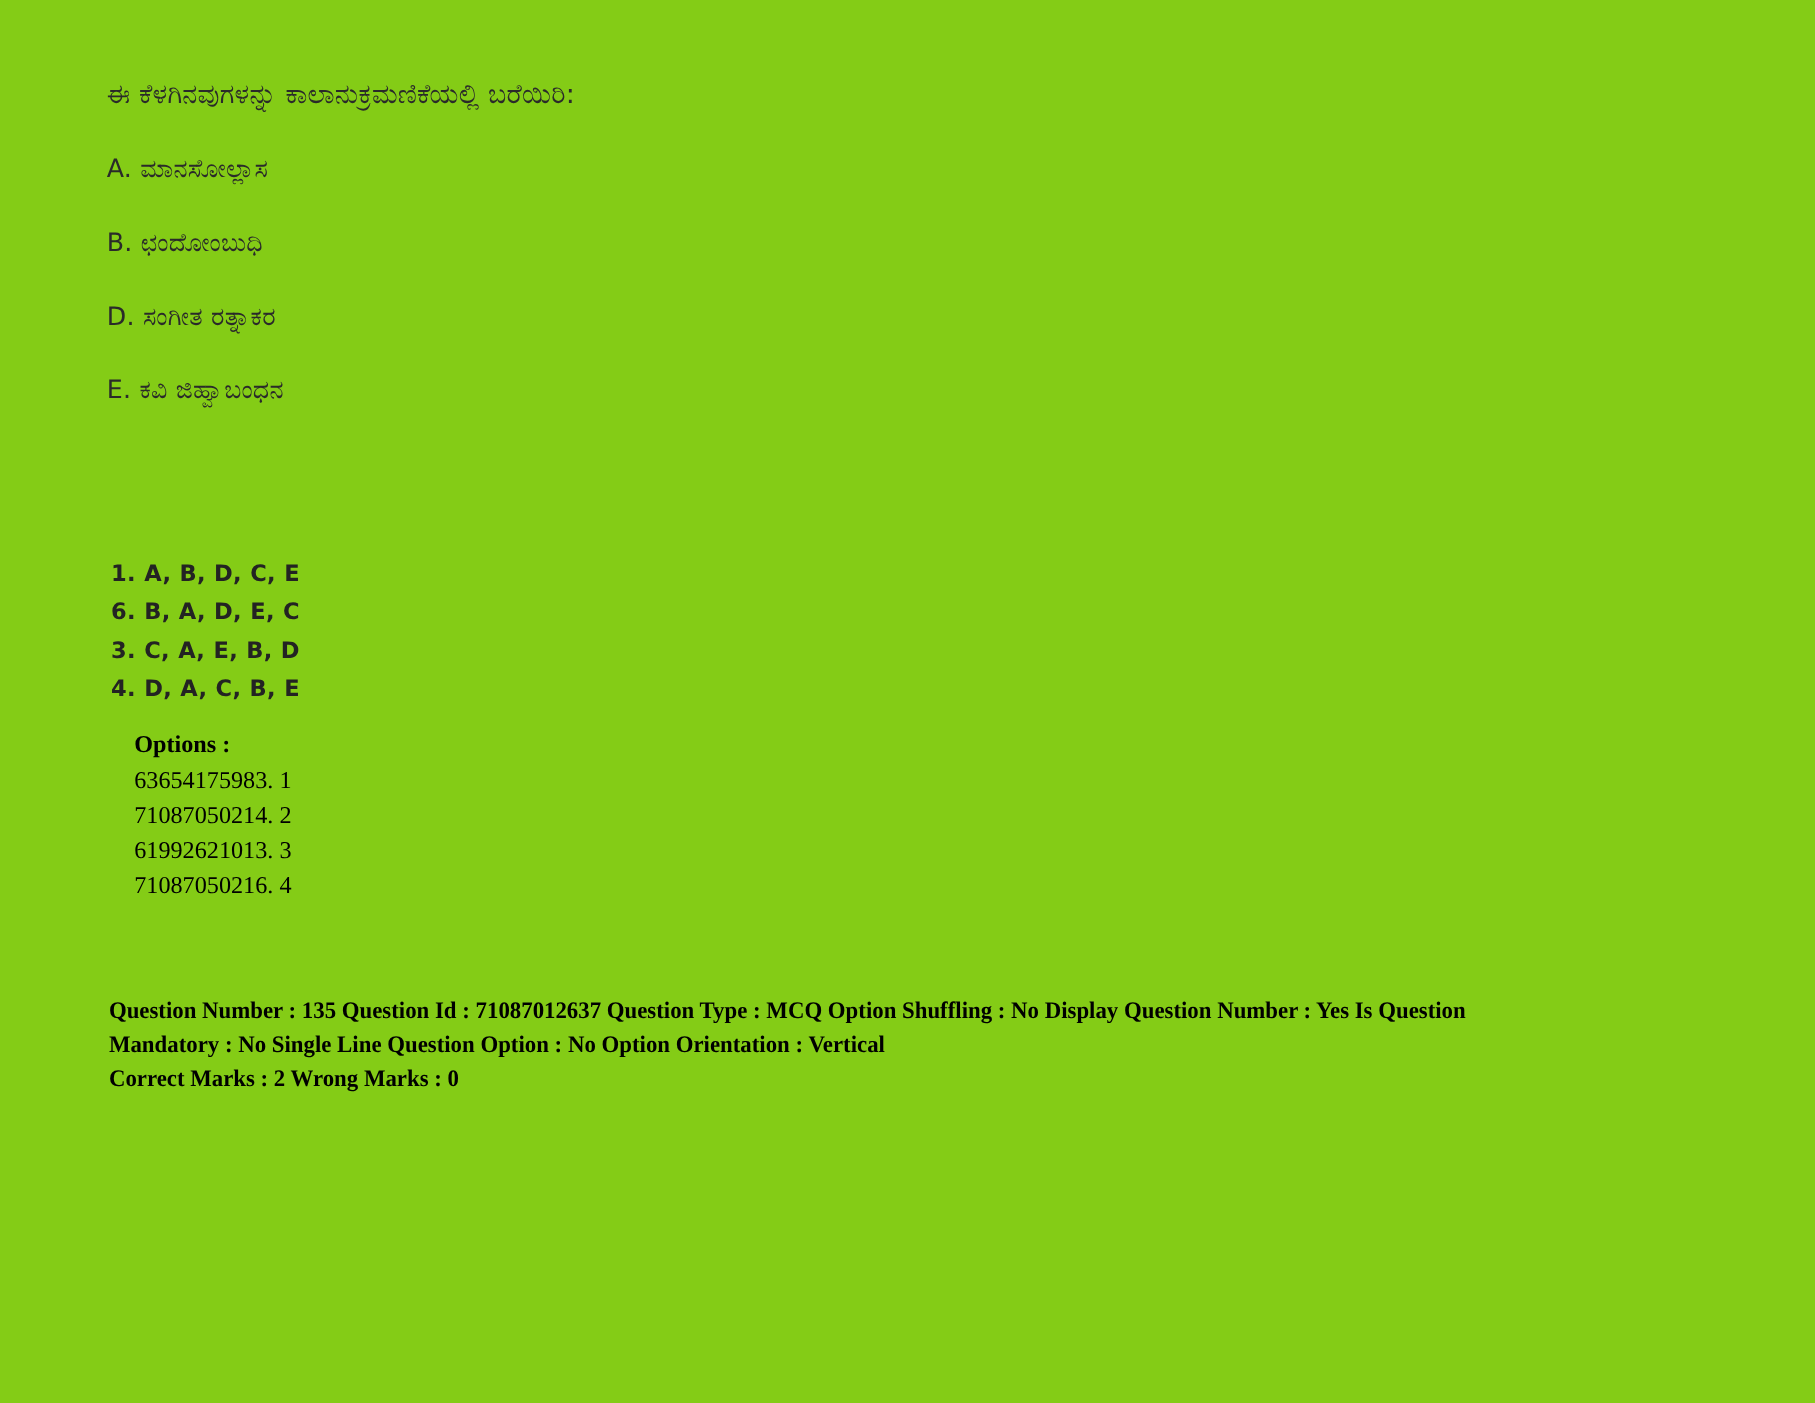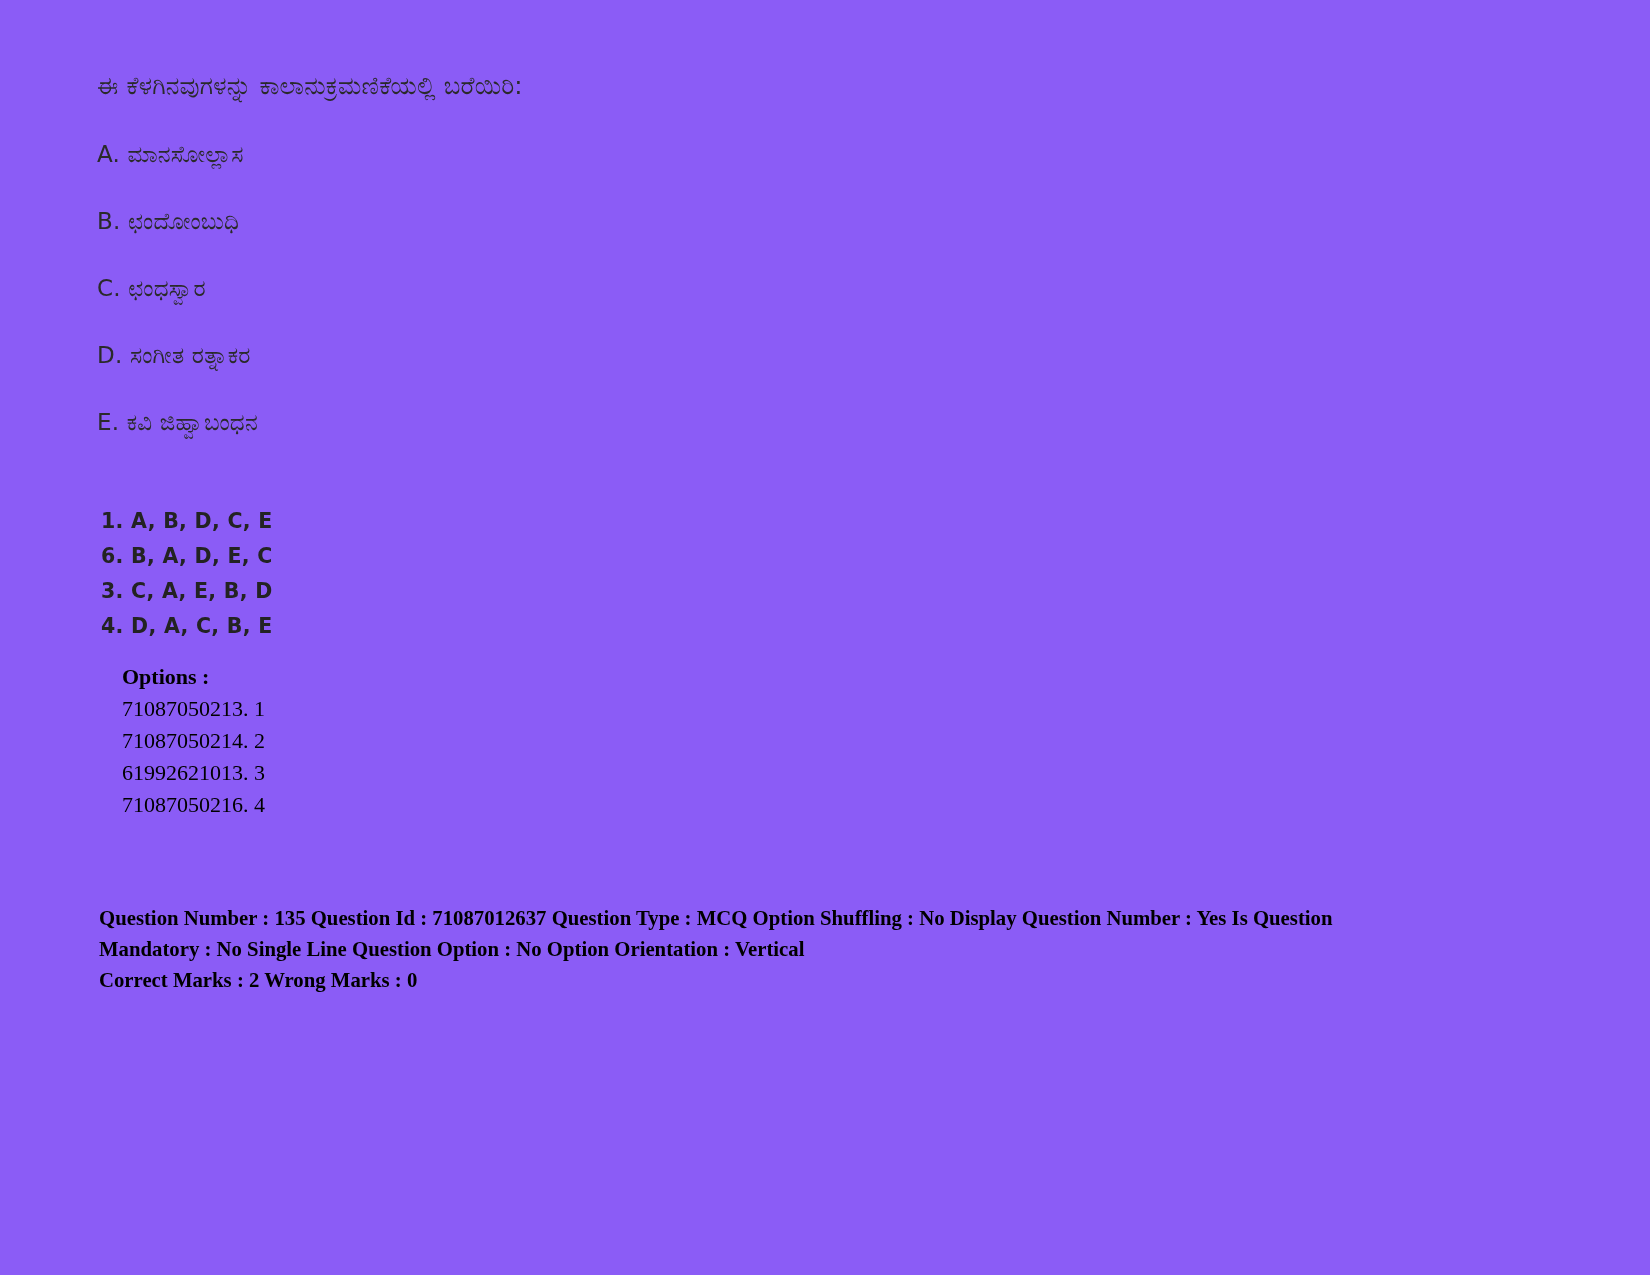--- a/index.html
+++ b/index.html
@@ -12,21 +12,21 @@
     height: 1275px;
     position: relative;
     font-family: "Liberation Serif", "DejaVu Serif", serif;
     color: #000000;
     overflow: hidden;
   }
 
   .page {
     position: absolute;
     inset: 0;
-    background: #8b5cf6;
+    background: #84cc16;
   }
 
   
   .scan-block {
     position: absolute;
     left: 97px;
     top: 74px;
     width: 1400px;
   }
 
@@ -120,35 +120,34 @@
 </style>
 </head>
 <body>
 
 <div class="page">
 
   <div class="scan-block">
     <div class="kn kn-stem">ಈ ಕೆಳಗಿನವುಗಳನ್ನು ಕಾಲಾನುಕ್ರಮಣಿಕೆಯಲ್ಲಿ ಬರೆಯಿರಿ:</div>
     <div class="kn kn-item">A. ಮಾನಸೋಲ್ಲಾಸ</div>
     <div class="kn kn-item">B. ಛಂದೋಂಬುಧಿ</div>
-    <div class="kn kn-item">C. ಛಂಧಸ್ವಾರ</div>
     <div class="kn kn-item">D. ಸಂಗೀತ ರತ್ನಾಕರ</div>
     <div class="kn kn-item">E. ಕವಿ ಜಿಹ್ವಾಬಂಧನ</div>
   </div>
 
   <div class="choice-list">
     <div class="choice">1. A, B, D, C, E</div>
     <div class="choice">6. B, A, D, E, C</div>
     <div class="choice">3. C, A, E, B, D</div>
     <div class="choice">4. D, A, C, B, E</div>
   </div>
 
   <div class="options-block">
     <div class="options-heading">Options :</div>
-    <div class="option-row">71087050213. 1</div>
+    <div class="option-row">63654175983. 1</div>
     <div class="option-row">71087050214. 2</div>
     <div class="option-row">61992621013. 3</div>
     <div class="option-row">71087050216. 4</div>
   </div>
 
   <div class="meta-block">
     <div class="meta-line">Question Number : 135 Question Id : 71087012637 Question Type : MCQ Option Shuffling : No Display Question Number : Yes Is Question Mandatory : No Single Line Question Option : No Option Orientation : Vertical</div>
     <div class="meta-line meta-line-3">Correct Marks : 2 Wrong Marks : 0</div>
   </div>
 

